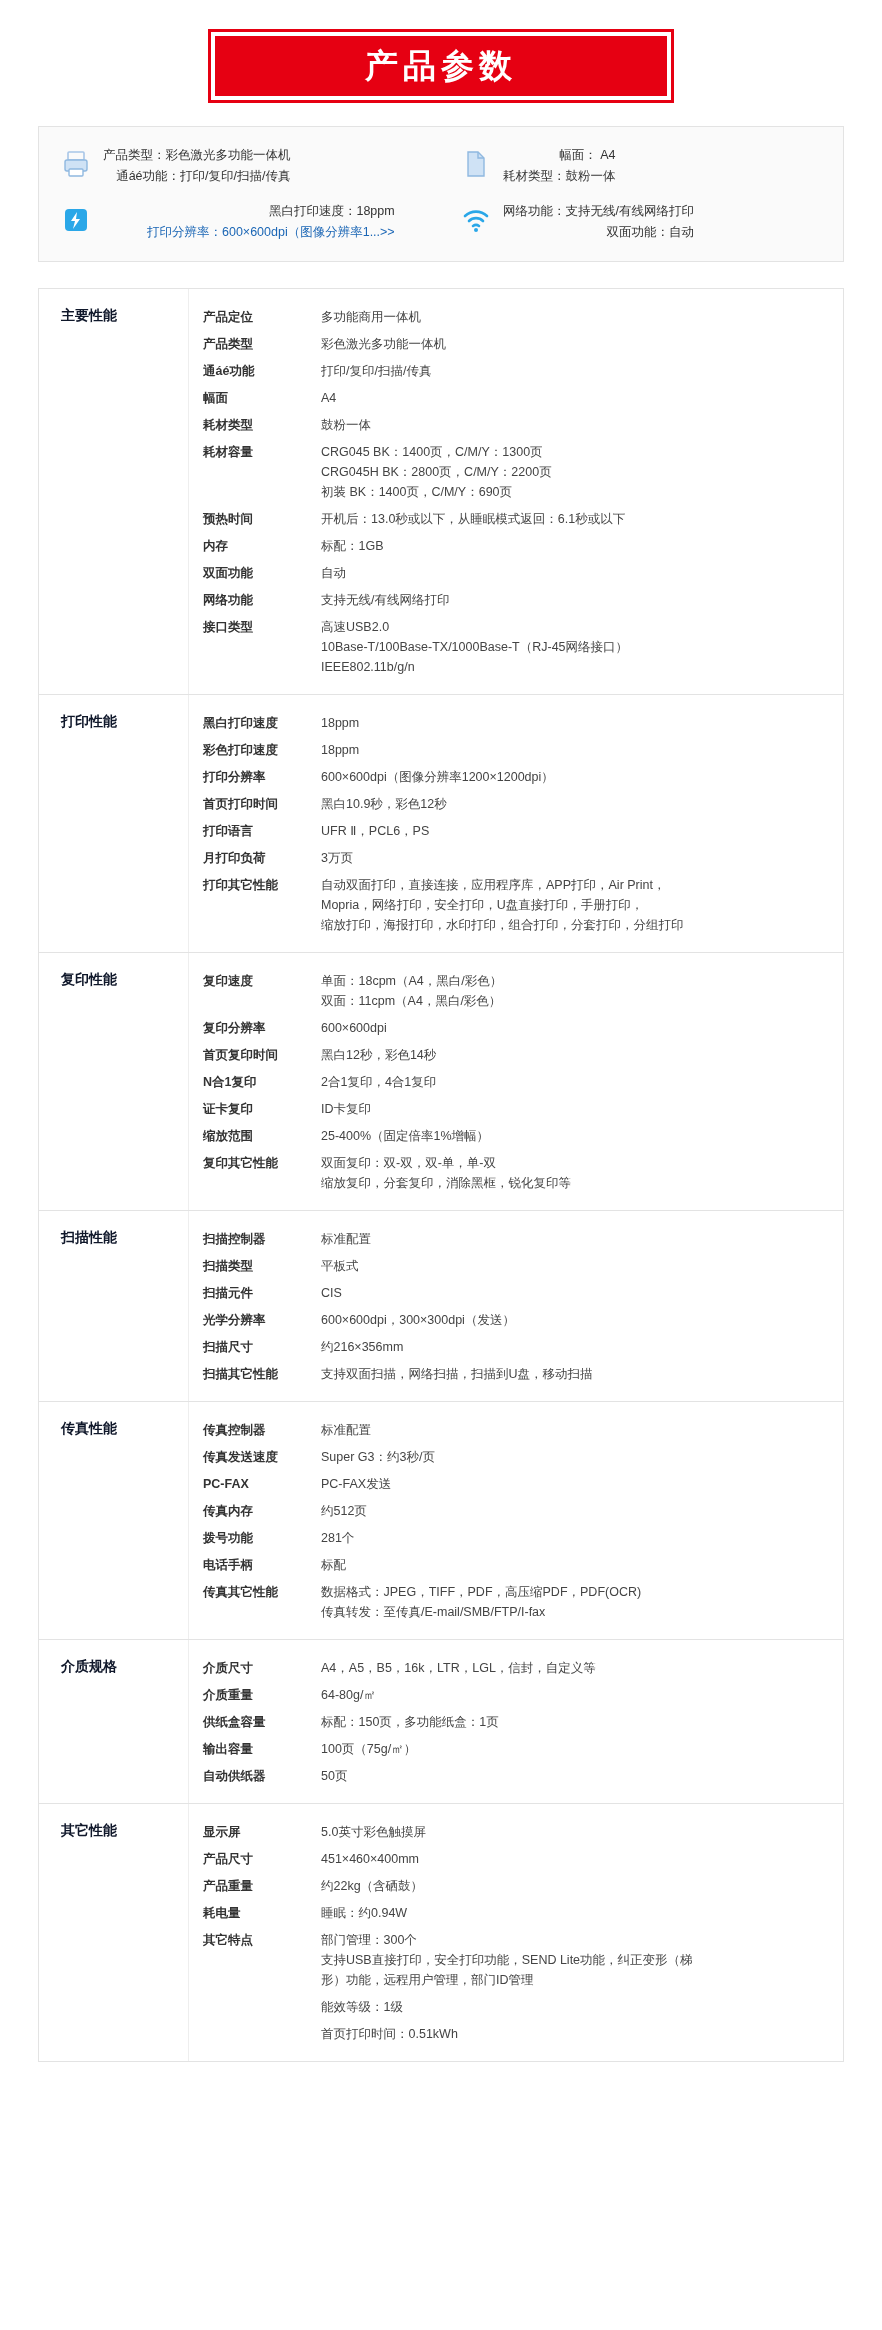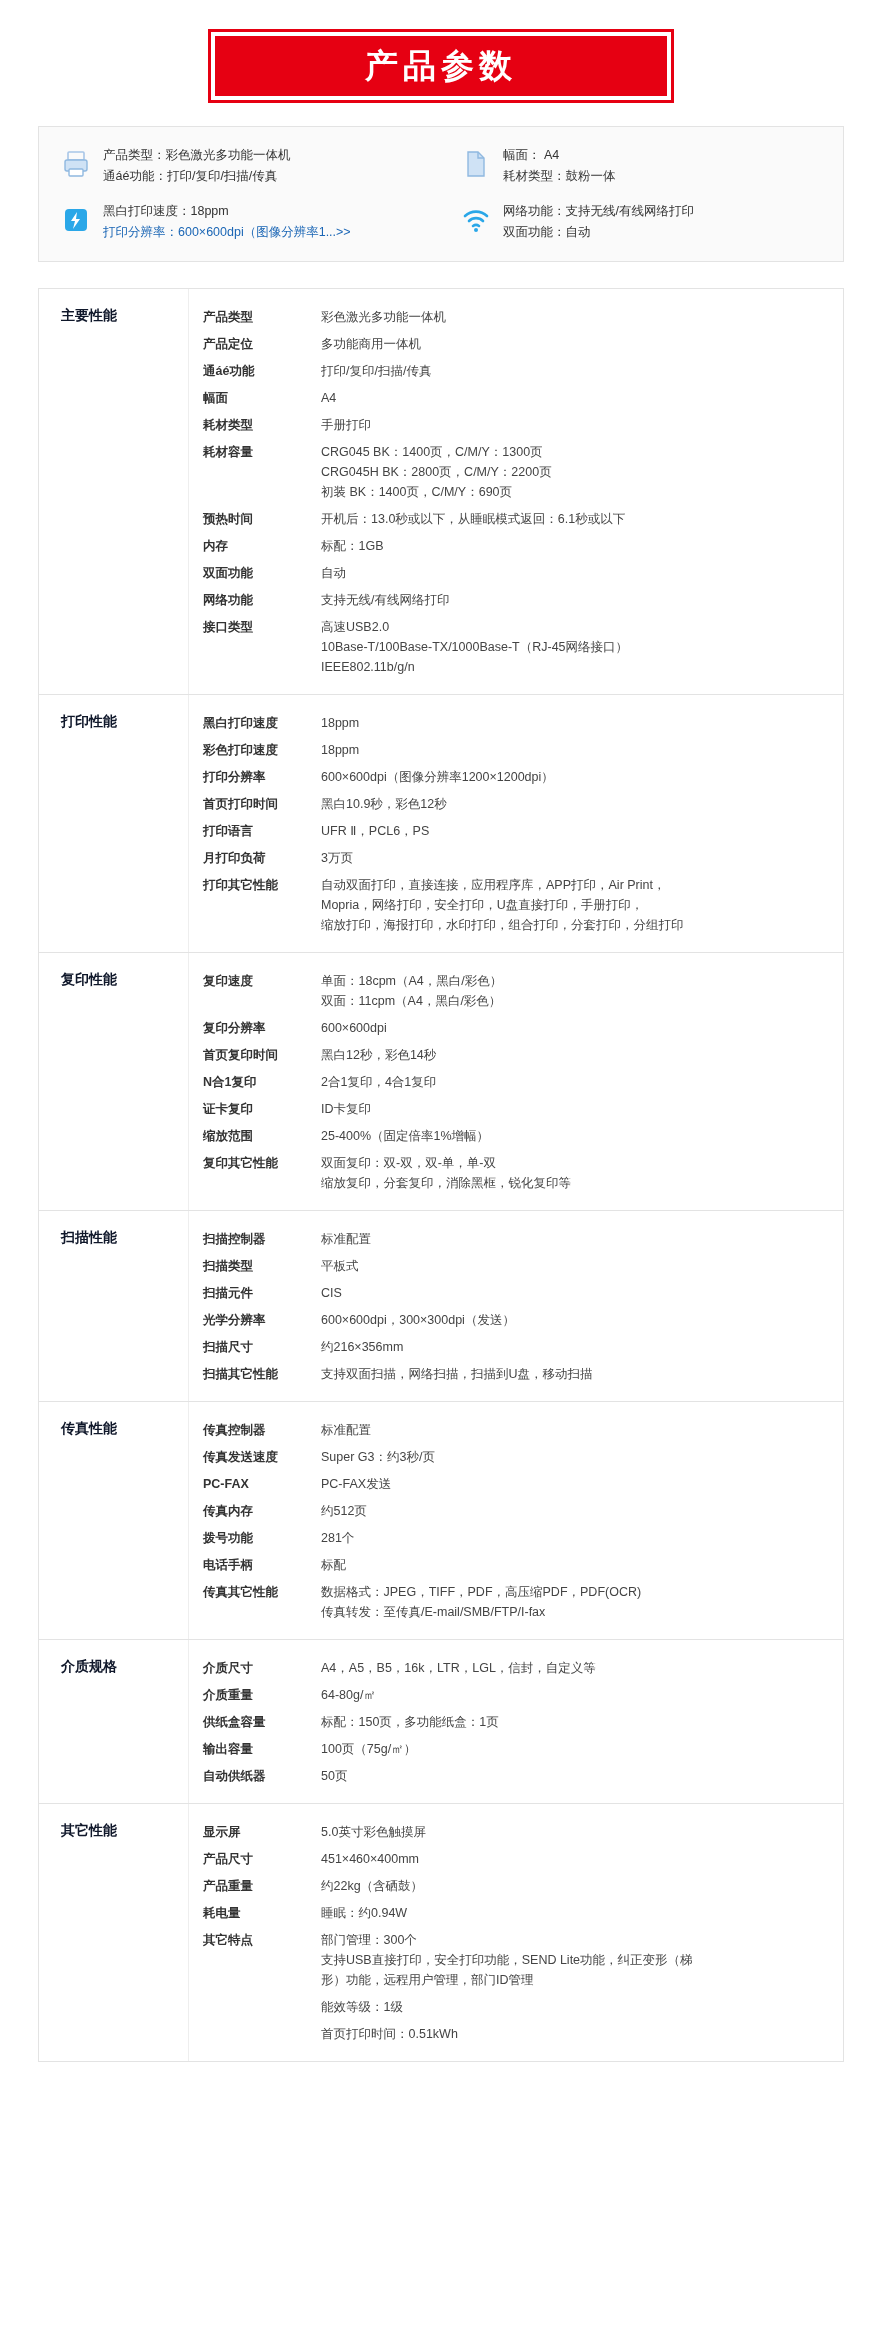--- a/index.html
+++ b/index.html
@@ -40,20 +40,21 @@
 
   
   .summary {
     margin: 0 38px 0 38px;
     border: 1px solid #e3e3e3;
     background: #fafafa;
     padding: 18px 22px 18px 22px;
     display: flex;
     flex-direction: column;
     gap: 14px;
+    text-align: right;
   }
   .sum-row {
     display: flex;
   }
   .sum-cell {
     display: flex;
     align-items: flex-start;
     gap: 12px;
   }
   .sum-cell.left { width: 400px; }
@@ -64,21 +65,21 @@
     display: flex;
     align-items: center;
     justify-content: center;
     margin-top: 2px;
   }
   .sum-lines {
     font-size: 12.5px;
     color: #333;
     line-height: 21px;
   }
-  .more { color: #1b66b5; }
+  .more { color: #1b66b5; margin-left: 44px; }
 
   
   .spec {
     margin: 26px 38px 0 38px;
     border: 1px solid #e3e3e3;
     border-bottom: none;
   }
   .group {
     display: flex;
     border-bottom: 1px solid #e3e3e3;
@@ -190,47 +191,47 @@
       </div>
     </div>
 
   </div>
 
   <div class="spec" id="spec-table">
       <div class="group">
         <div class="group-title">主要性能</div>
         <div class="group-body">
           <div class="srow">
+            <div class="skey">产品定位</div>
+            <div class="sval">
+              <span class="ln">多功能商用一体机</span>
+            </div>
+          </div>
+          <div class="srow">
             <div class="skey">产品类型</div>
             <div class="sval">
               <span class="ln">彩色激光多功能一体机</span>
             </div>
           </div>
           <div class="srow">
-            <div class="skey">产品定位</div>
-            <div class="sval">
-              <span class="ln">多功能商用一体机</span>
-            </div>
-          </div>
-          <div class="srow">
             <div class="skey">通áé功能</div>
             <div class="sval">
               <span class="ln">打印/复印/扫描/传真</span>
             </div>
           </div>
           <div class="srow">
             <div class="skey">幅面</div>
             <div class="sval">
               <span class="ln">A4</span>
             </div>
           </div>
           <div class="srow">
             <div class="skey">耗材类型</div>
             <div class="sval">
-              <span class="ln">手册打印</span>
+              <span class="ln">鼓粉一体</span>
             </div>
           </div>
           <div class="srow">
             <div class="skey">耗材容量</div>
             <div class="sval">
               <span class="ln">CRG045 BK：1400页，C/M/Y：1300页</span>
               <span class="ln">CRG045H BK：2800页，C/M/Y：2200页</span>
               <span class="ln">初装 BK：1400页，C/M/Y：690页</span>
             </div>
           </div>

